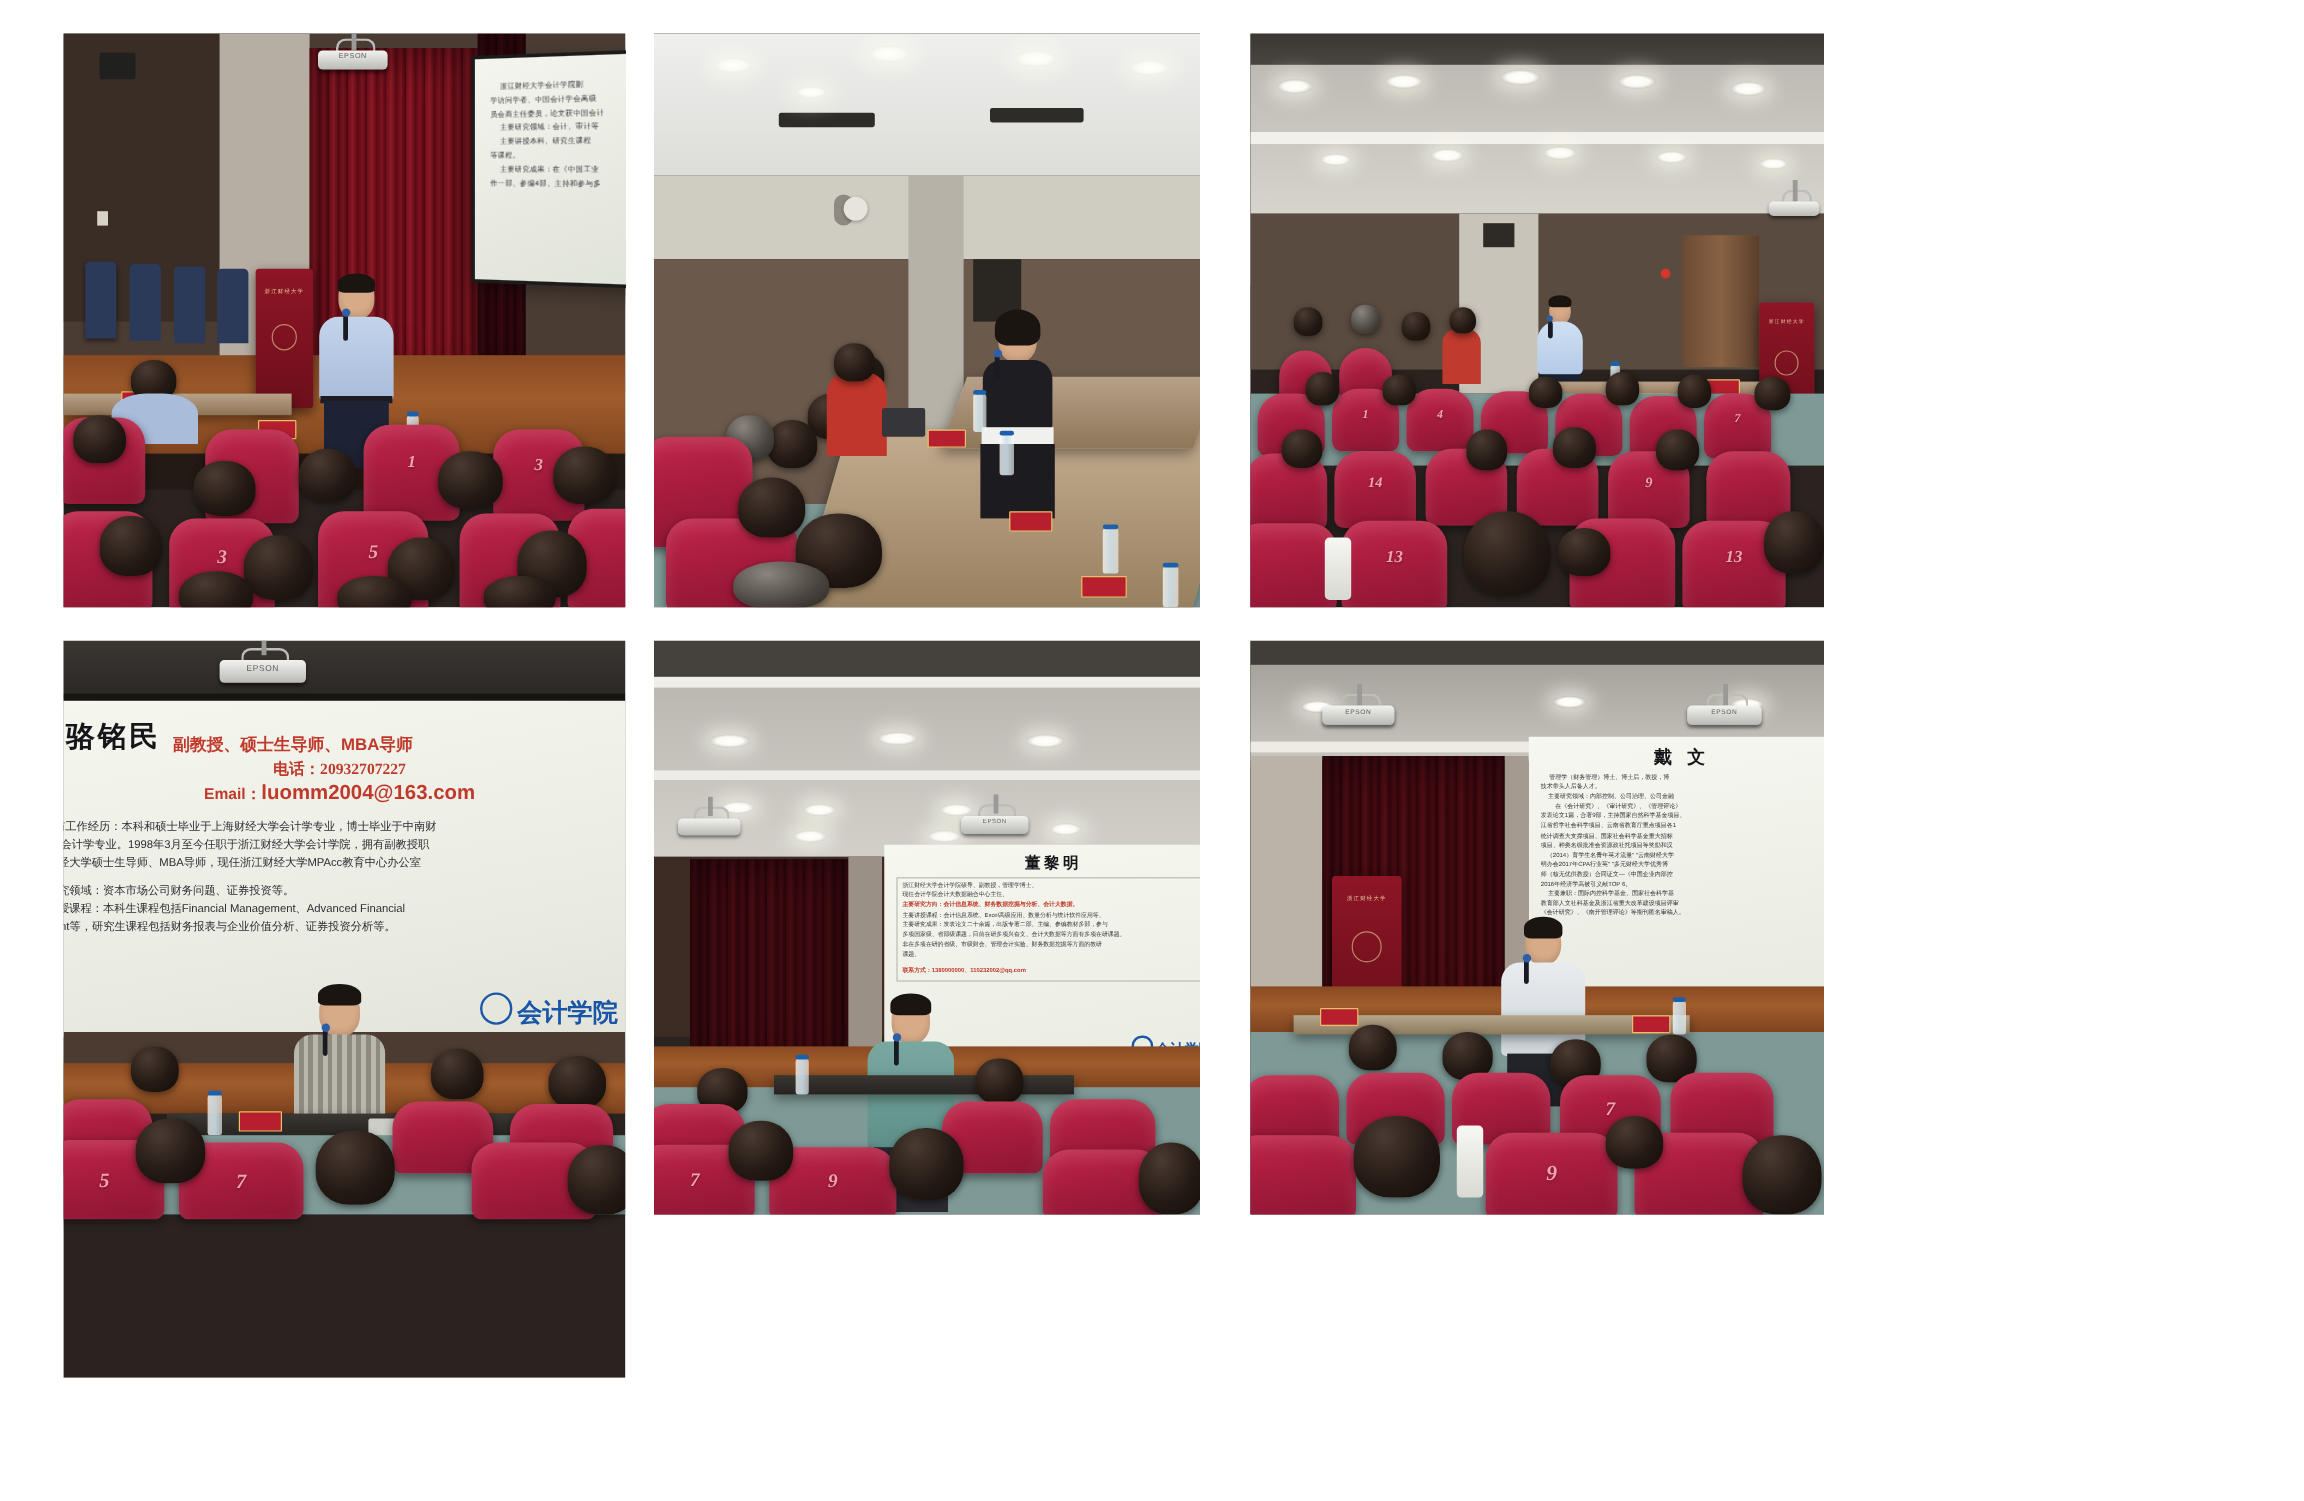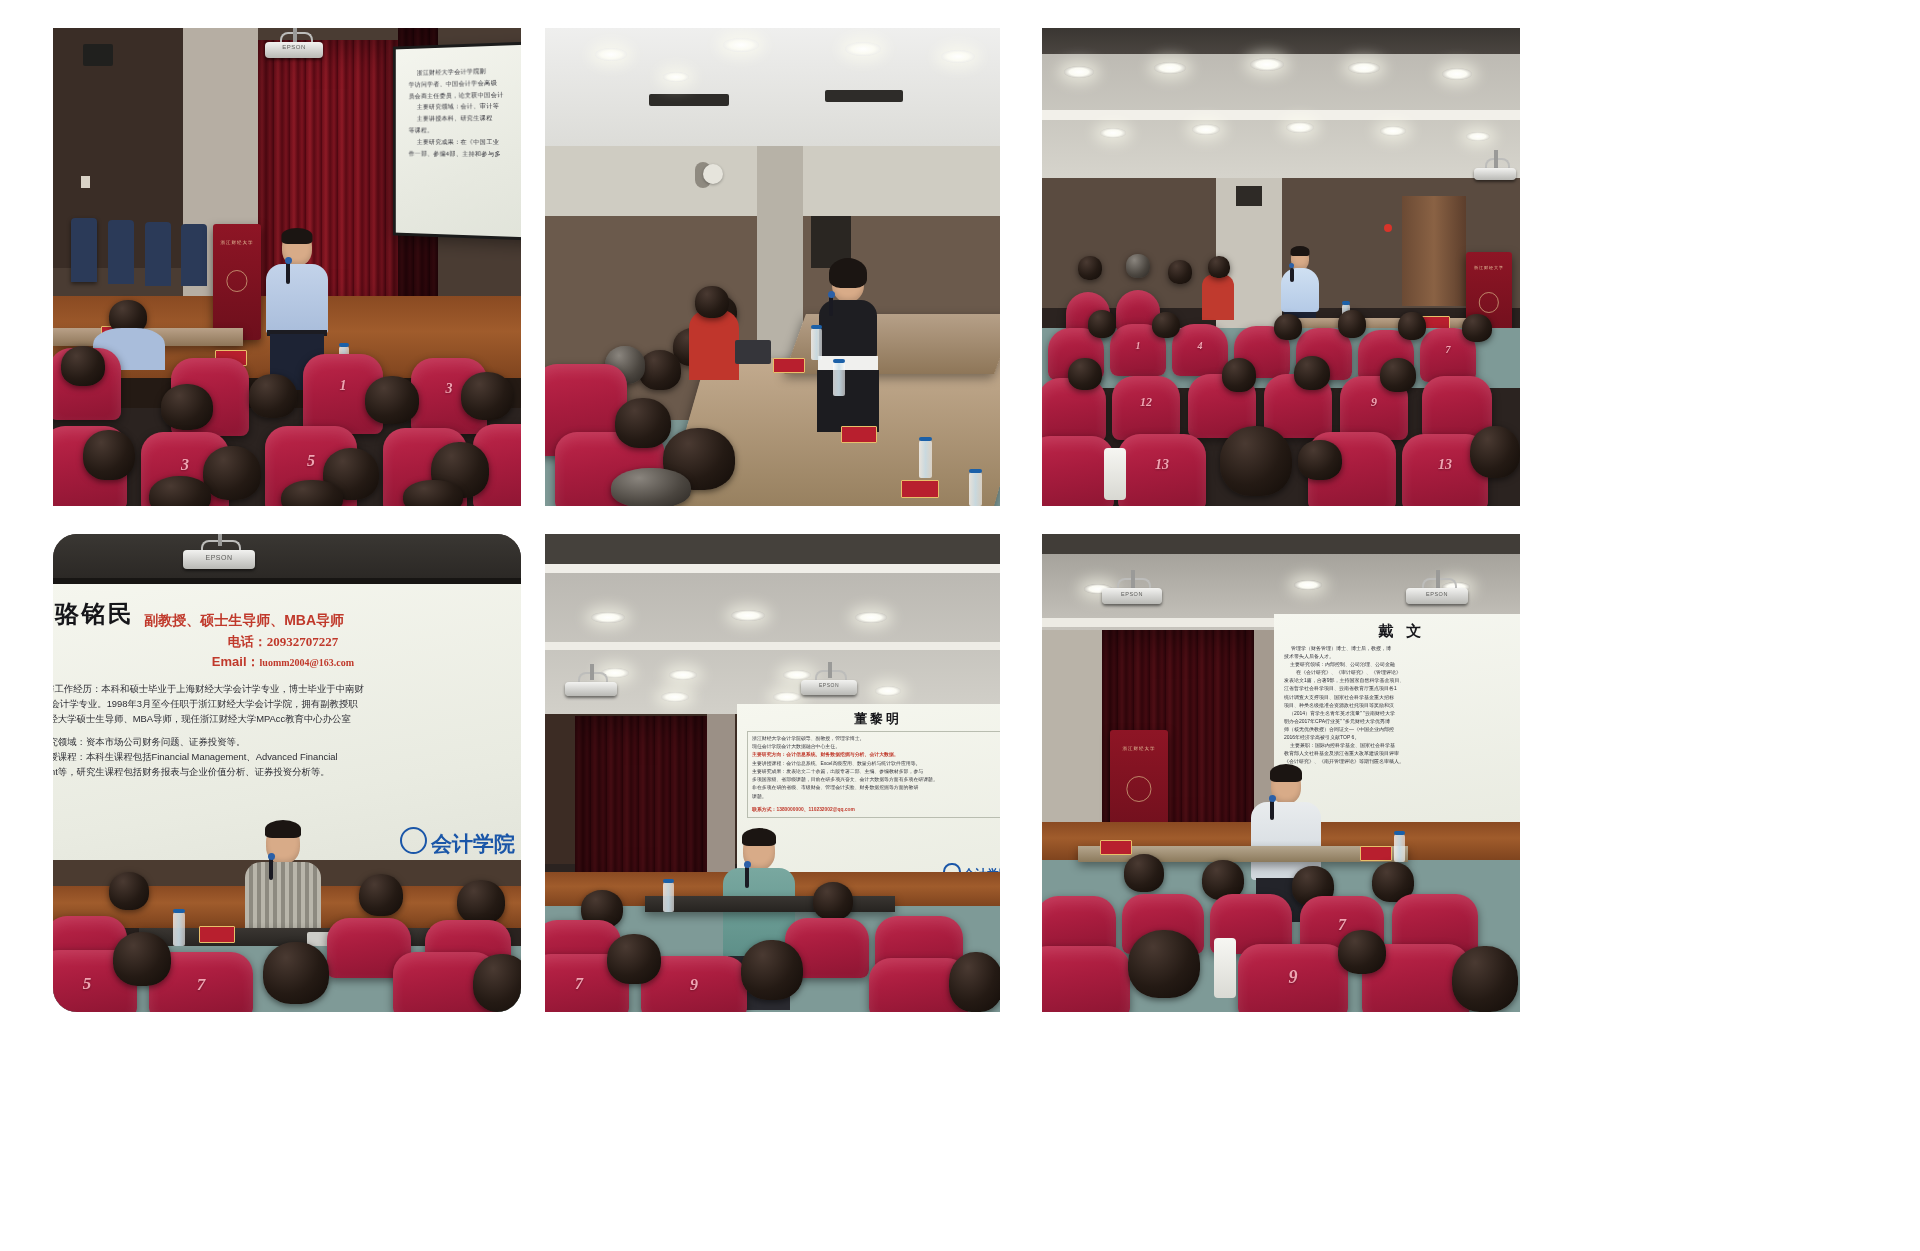--- a/index.html
+++ b/index.html
@@ -359,21 +359,21 @@
       </div>
       <div class="head" style="left:46px;top:282px;width:28px;height:28px;"></div>
       <div class="head" style="left:110px;top:284px;width:28px;height:26px;"></div>
       <div class="head" style="left:232px;top:286px;width:28px;height:26px;"></div>
       <div class="head" style="left:296px;top:282px;width:28px;height:28px;"></div>
       <div class="head" style="left:356px;top:284px;width:28px;height:28px;"></div>
       <div class="head" style="left:420px;top:286px;width:30px;height:28px;"></div>
 
       <div class="seat" style="left:-4px;top:350px;width:68px;height:64px;"></div>
       <div class="seat" style="left:70px;top:348px;width:68px;height:64px;">
-        <div class="num" style="font-size:12px;">12</div>
+        <div class="num" style="font-size:12px;">14</div>
       </div>
       <div class="seat" style="left:146px;top:346px;width:68px;height:64px;"></div>
       <div class="seat" style="left:222px;top:346px;width:68px;height:64px;"></div>
       <div class="seat" style="left:298px;top:348px;width:68px;height:64px;">
         <div class="num" style="font-size:12px;">9</div>
       </div>
       <div class="seat" style="left:380px;top:348px;width:70px;height:64px;"></div>
       <div class="head" style="left:26px;top:330px;width:34px;height:32px;"></div>
       <div class="head" style="left:180px;top:330px;width:34px;height:34px;"></div>
       <div class="head" style="left:252px;top:328px;width:36px;height:34px;"></div>
@@ -387,21 +387,21 @@
       <div class="seat" style="left:360px;top:406px;width:86px;height:76px;">
         <div class="num" style="font-size:14px;">13</div>
       </div>
       <div class="head" style="left:178px;top:398px;width:72px;height:70px;"></div>
       <div class="head" style="left:256px;top:412px;width:44px;height:40px;"></div>
       <div class="head" style="left:428px;top:398px;width:50px;height:52px;"></div>
       <div style="position:absolute;left:62px;top:420px;width:22px;height:52px;border-radius:4px;background:linear-gradient(#f6f6f2,#d8d8d2);"></div>
     </div>
   </div>
 
-  <div class="photo" style="left:53px;top:534px;width:468px;height:478px;border-radius:24px;">
+  <div class="photo" style="left:53px;top:534px;width:468px;height:614px;">
     <div class="scene">
       <div class="ceiling-dark" style="height:48px;background:linear-gradient(#3a3733,#2a2724);"></div>
       <div style="position:absolute;left:0;right:0;top:44px;height:10px;background:#171513;"></div>
 
       <div class="projector" style="left:130px;top:6px;width:72px;height:34px;">
         <div class="proj-arms"></div>
         <div class="proj-mount" style="height:14px;"></div>
         <div class="proj-body" style="height:19px;"></div>
         <div class="proj-label" style="top:14px;font-size:7px;">EPSON</div>
       </div>
@@ -409,21 +409,21 @@
       <div class="screen" style="left:-6px;top:50px;width:478px;height:280px;box-shadow:none;background:#f1f2ea;">
         <div class="screen-inner" style="padding:14px 10px 6px 4px;background:linear-gradient(170deg,#f5f6ee,#e9ebe1 70%,#e2e4da);">
           <div style="display:flex;align-items:flex-end;gap:10px;padding-left:4px;">
             <div class="sl-title" style="font-size:24px;font-family:'Liberation Serif',serif;letter-spacing:.1em;">骆铭民</div>
             <div class="sl-sub" style="font-size:14px;">副教授、硕士生导师、MBA导师</div>
           </div>
           <div style="text-align:center;margin-top:2px;">
             <span class="sl-sub" style="font-size:13px;">电话：</span><span class="sl-sub" style="font-size:13px;font-family:'Liberation Serif',serif;">20932707227</span>
           </div>
           <div style="text-align:center;margin-top:1px;">
-            <span class="sl-sub" style="font-size:13px;">Email：</span><span class="sl-sub" style="font-size:10px;font-family:Liberation Serif, serif;">luomm2004@163.com</span>
+            <span class="sl-sub" style="font-size:13px;">Email：</span><span class="sl-sub" style="font-size:17px;font-family:Liberation Sans, sans-serif;">luomm2004@163.com</span>
           </div>
           <div style="margin-top:10px;font-size:9.4px;line-height:1.62;color:#2c2c33;">
             <div style="margin-left:-6px;">与工作经历：本科和硕士毕业于上海财经大学会计学专业，博士毕业于中南财</div>
             <div style="margin-left:-10px;">学会计学专业。1998年3月至今任职于浙江财经大学会计学院，拥有副教授职</div>
             <div style="margin-left:-12px;">财经大学硕士生导师、MBA导师，现任浙江财经大学MPAcc教育中心办公室</div>
             <div style="margin-left:-12px;margin-top:7px;">研究领域：资本市场公司财务问题、证券投资等。</div>
             <div style="margin-left:-12px;">讲授课程：本科生课程包括Financial Management、Advanced Financial</div>
             <div style="margin-left:-14px;">ment等，研究生课程包括财务报表与企业价值分析、证券投资分析等。</div>
           </div>
           <div class="acad-logo" style="right:10px;bottom:6px;font-size:21px;">

